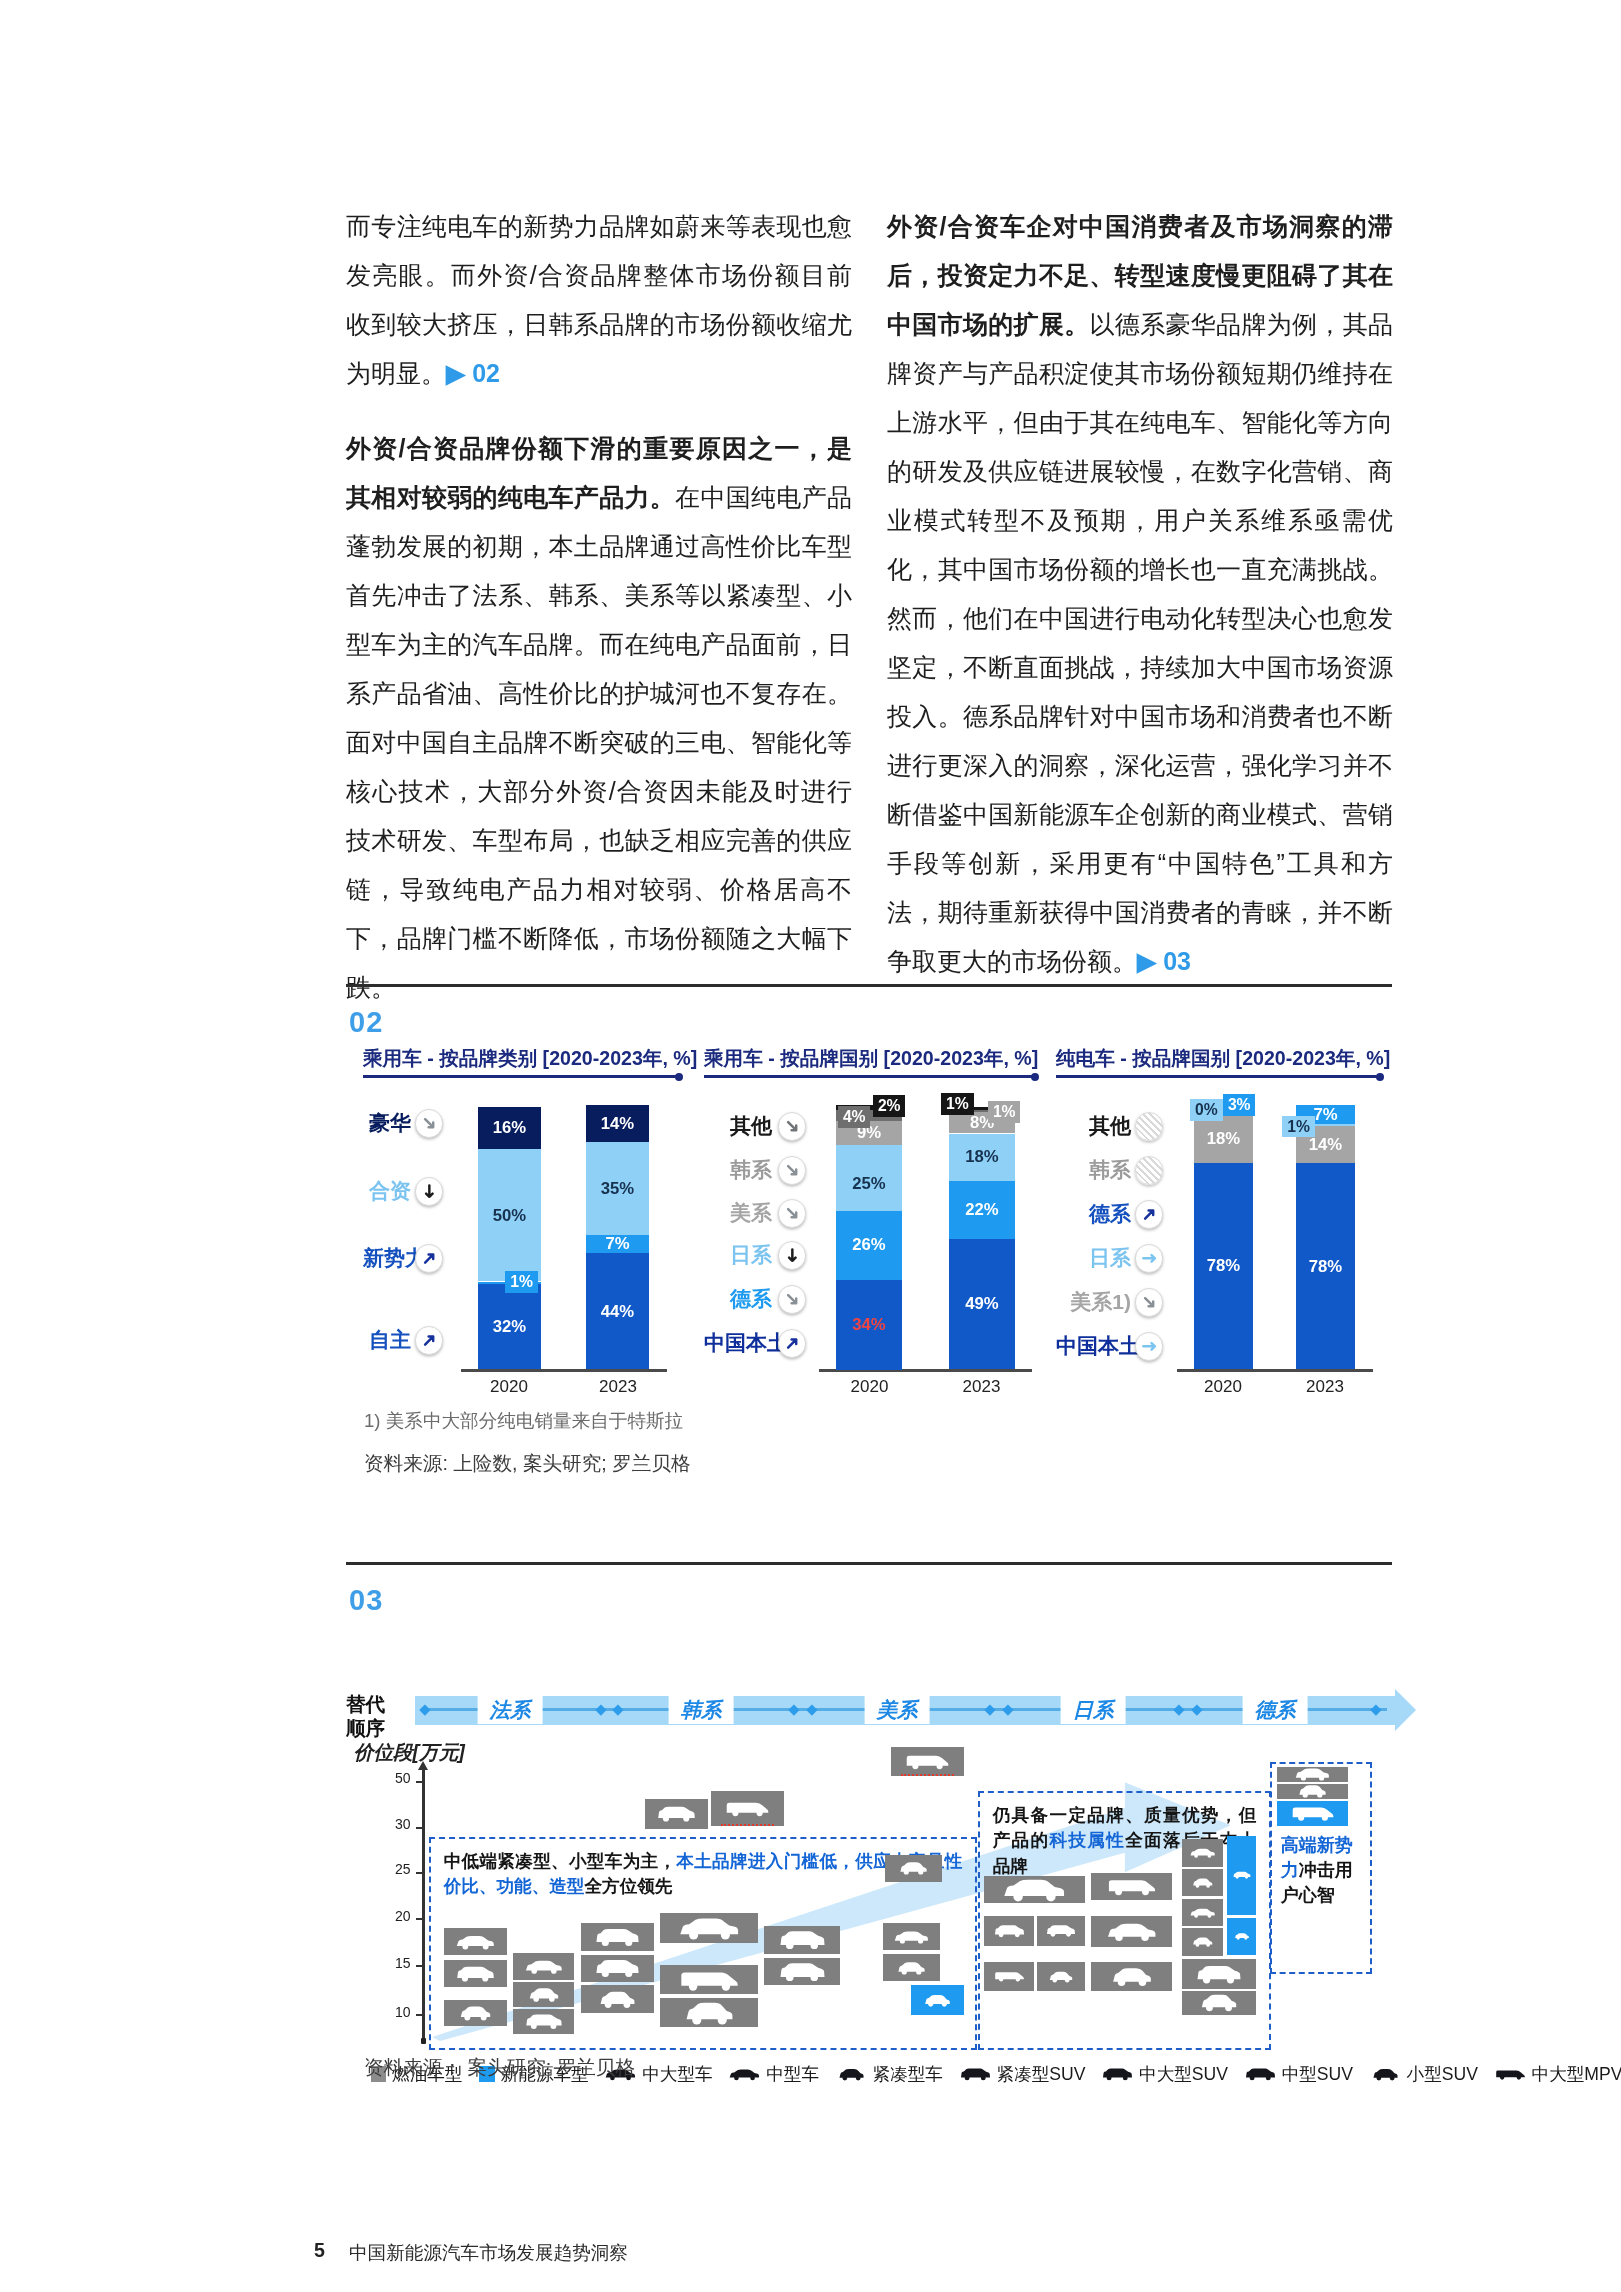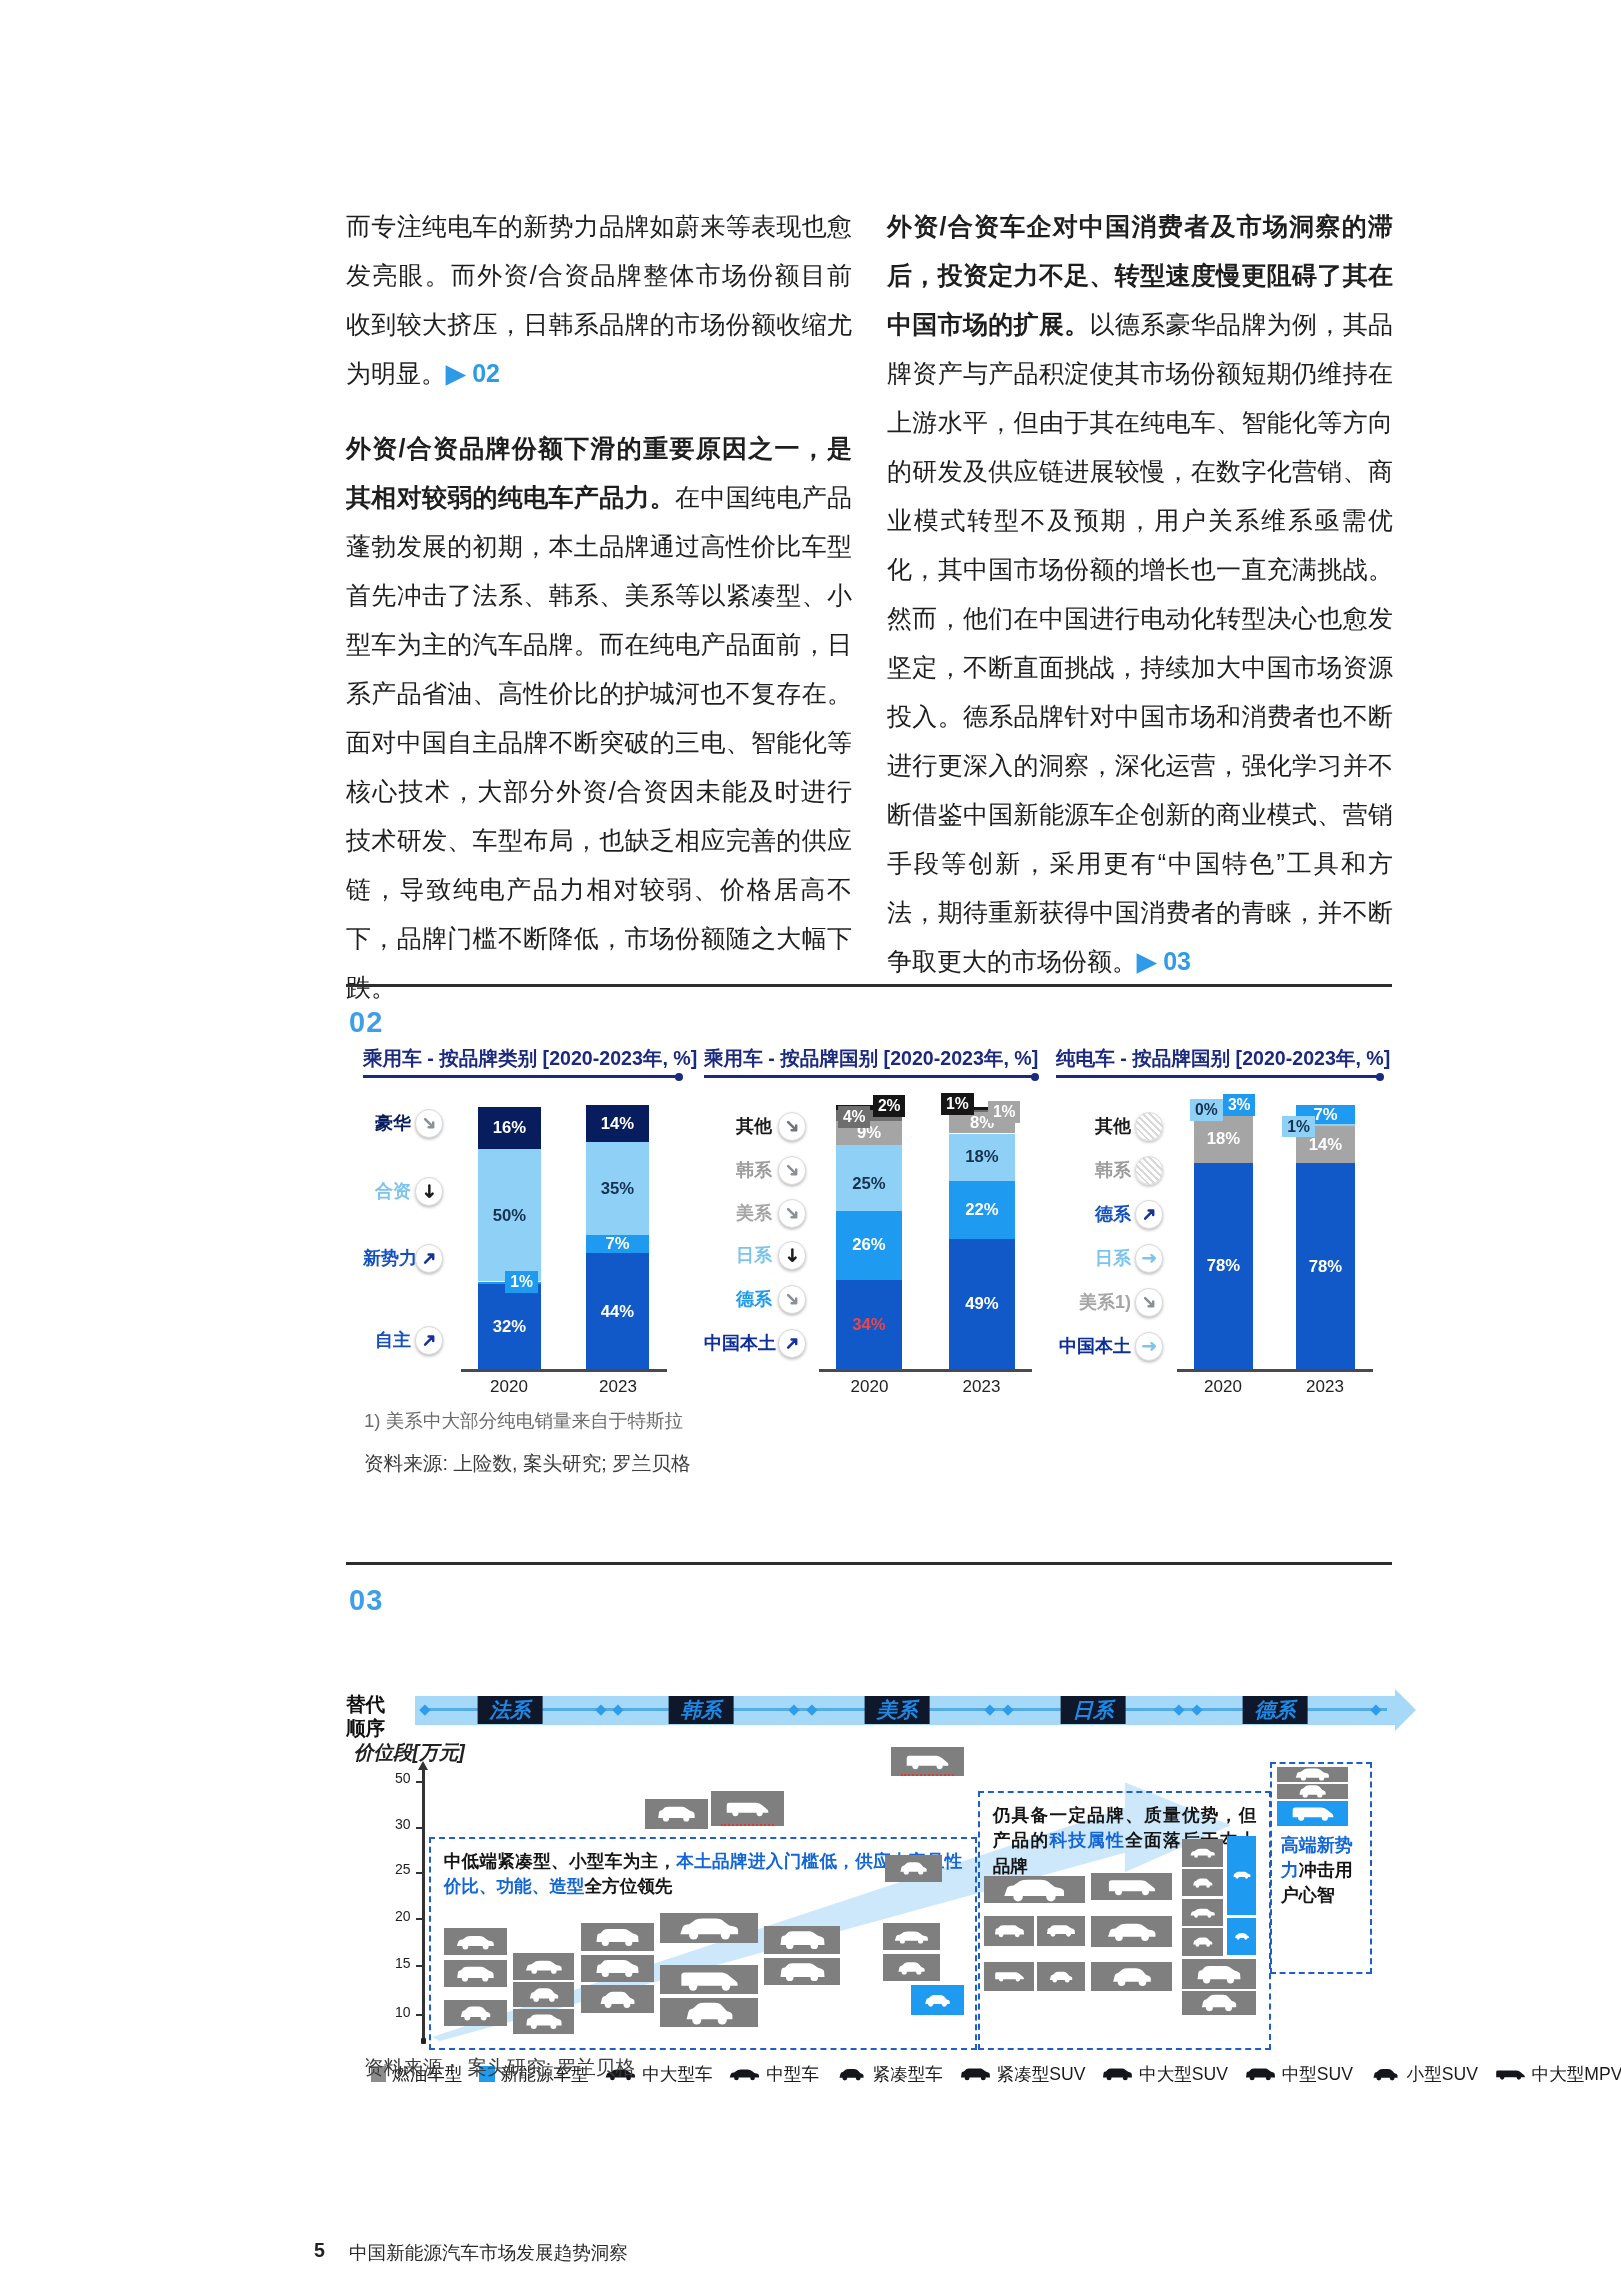--- a/index.html
+++ b/index.html
@@ -14,41 +14,41 @@
   
   .rule{position:absolute;left:346px;width:1046px;height:2.5px;background:#2d2d2d;}
   .fignum{position:absolute;font-size:29px;font-weight:700;color:#3e9ee8;letter-spacing:1px;}
   .figtitle{position:absolute;font-size:29px;font-weight:700;color:#141414;}
   
   .panel{position:absolute;top:1047px;height:370px;}
   .ptitle{font-size:19.6px;font-weight:700;color:#1b2a7e;line-height:1.15;white-space:nowrap;}
   .punder{height:2.9px;background:#1b2a7e;margin-top:5.9px;position:relative;}
   .punder::after{content:"";position:absolute;right:-2px;top:-2.5px;width:7.8px;height:7.8px;border-radius:50%;background:#1b2a7e;}
   .litem{position:absolute;display:flex;align-items:center;}
-  .llabel{font-weight:700;font-size:18px;text-align:right;display:inline-block;white-space:nowrap;}
+  .llabel{font-weight:700;font-size:21px;text-align:right;display:inline-block;white-space:nowrap;}
   .lcircle{width:26.5px;height:26.5px;border-radius:50%;background:#fff;border:1px solid #dadada;
            box-shadow:0 1.5px 2.9px rgba(0,0,0,.25);display:flex;align-items:center;justify-content:center;flex:0 0 auto;}
   .lcircle.hatch{background:repeating-linear-gradient(45deg,#ffffff 0 2.9px,#d9d9d9 2.9px 4.9px);}
   .arr{width:14.7px;height:14.7px;display:block;}
   .col{position:absolute;}
   .seglabel{position:absolute;width:100%;text-align:center;font-size:16.7px;font-weight:700;z-index:4;}
   .chip{position:absolute;font-size:15.7px;font-weight:700;padding:1px 4.9px;z-index:6;white-space:nowrap;line-height:1.25;}
   .axisline{position:absolute;height:2.5px;background:#4a4a4a;}
   .year{position:absolute;font-size:17px;color:#222;text-align:center;}
   .fignote{position:absolute;font-size:18.6px;color:#6b6b6b;}
   .figsource{position:absolute;font-size:19.6px;color:#3c3c3c;}
   
   .dg{position:absolute;left:346px;top:1688px;width:1063px;height:404px;}
   .dg-order{position:absolute;left:0;top:3.9px;width:45px;font-size:19.6px;font-weight:700;line-height:24.5px;color:#111;}
   .band{position:absolute;background:#a6d9f8;}
   .band::after{content:"";position:absolute;right:-20.6px;top:-6.9px;width:0;height:0;
                border-top:21.6px solid transparent;border-bottom:21.6px solid transparent;border-left:21.6px solid #a6d9f8;}
   .bandline{position:absolute;top:12.7px;left:9.8px;right:7.8px;height:2.5px;background:#55ade8;}
   .brand{position:absolute;top:50%;transform:translate(-50%,-50%);font-style:italic;font-weight:700;
-         font-size:20.6px;color:#1e88e5;background:#0f172a;padding:0 11.8px;white-space:nowrap;z-index:2;}
+         font-size:20.6px;color:#1e88e5;background:#ffffff;padding:0 11.8px;white-space:nowrap;z-index:2;}
   .dia{position:absolute;top:9.8px;width:7.8px;height:7.8px;background:#2d9cea;transform:rotate(45deg);z-index:2;}
   .ylab{position:absolute;font-style:italic;font-size:19.6px;font-weight:600;color:#222;}
   .yaxis{position:absolute;width:2.5px;background:#333;}
   .yaxis::before{content:"";position:absolute;top:-8.8px;left:-3.9px;width:0;height:0;
                  border-left:5.4px solid transparent;border-right:5.4px solid transparent;border-bottom:9.8px solid #333;}
   .yaxis::after{content:"";position:absolute;bottom:-2.9px;left:-1.5px;width:5.9px;height:5.9px;background:#222;border-radius:1px;}
   .tick{position:absolute;font-size:14px;color:#222;text-align:right;width:41px;}
   .tickmark{position:absolute;width:7.8px;height:2px;background:#333;}
   .callout{position:absolute;border:2.5px dashed #1e5ec8;z-index:2;background:transparent;}
   .callout p{margin:0;padding:9.8px 12.7px;font-weight:700;color:#151515;font-size:17.6px;line-height:1.45;text-align:justify;}

